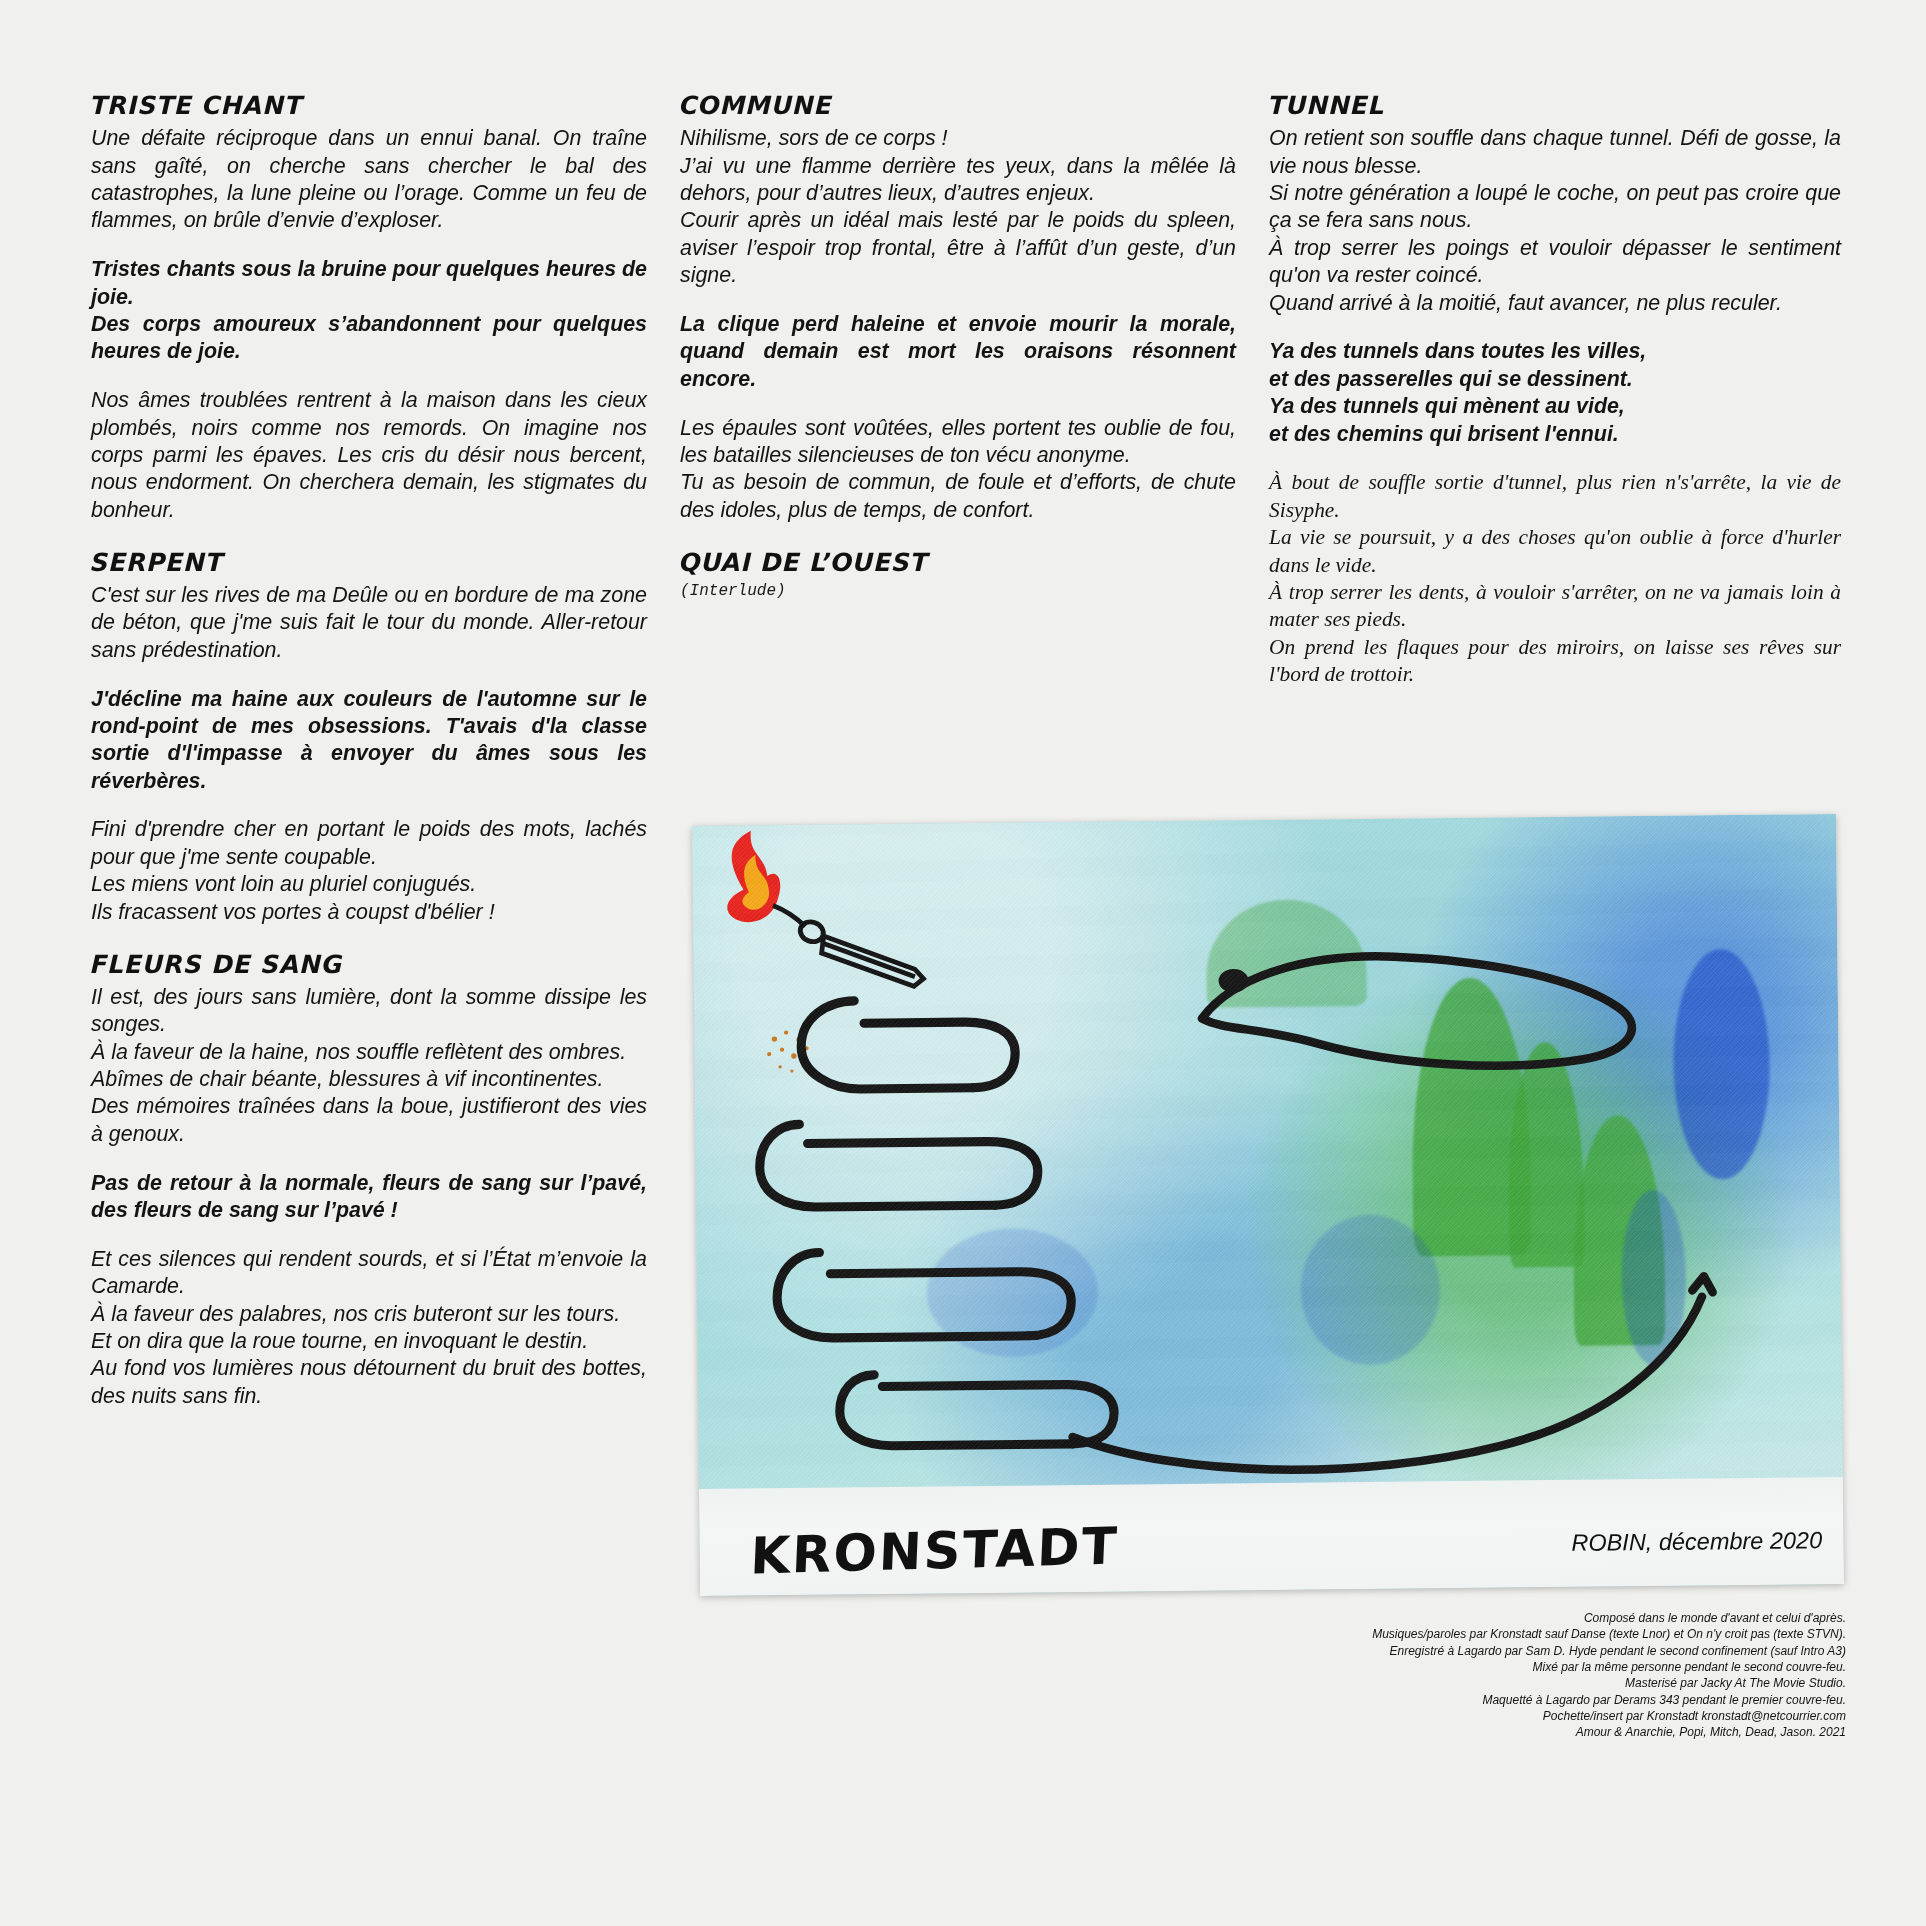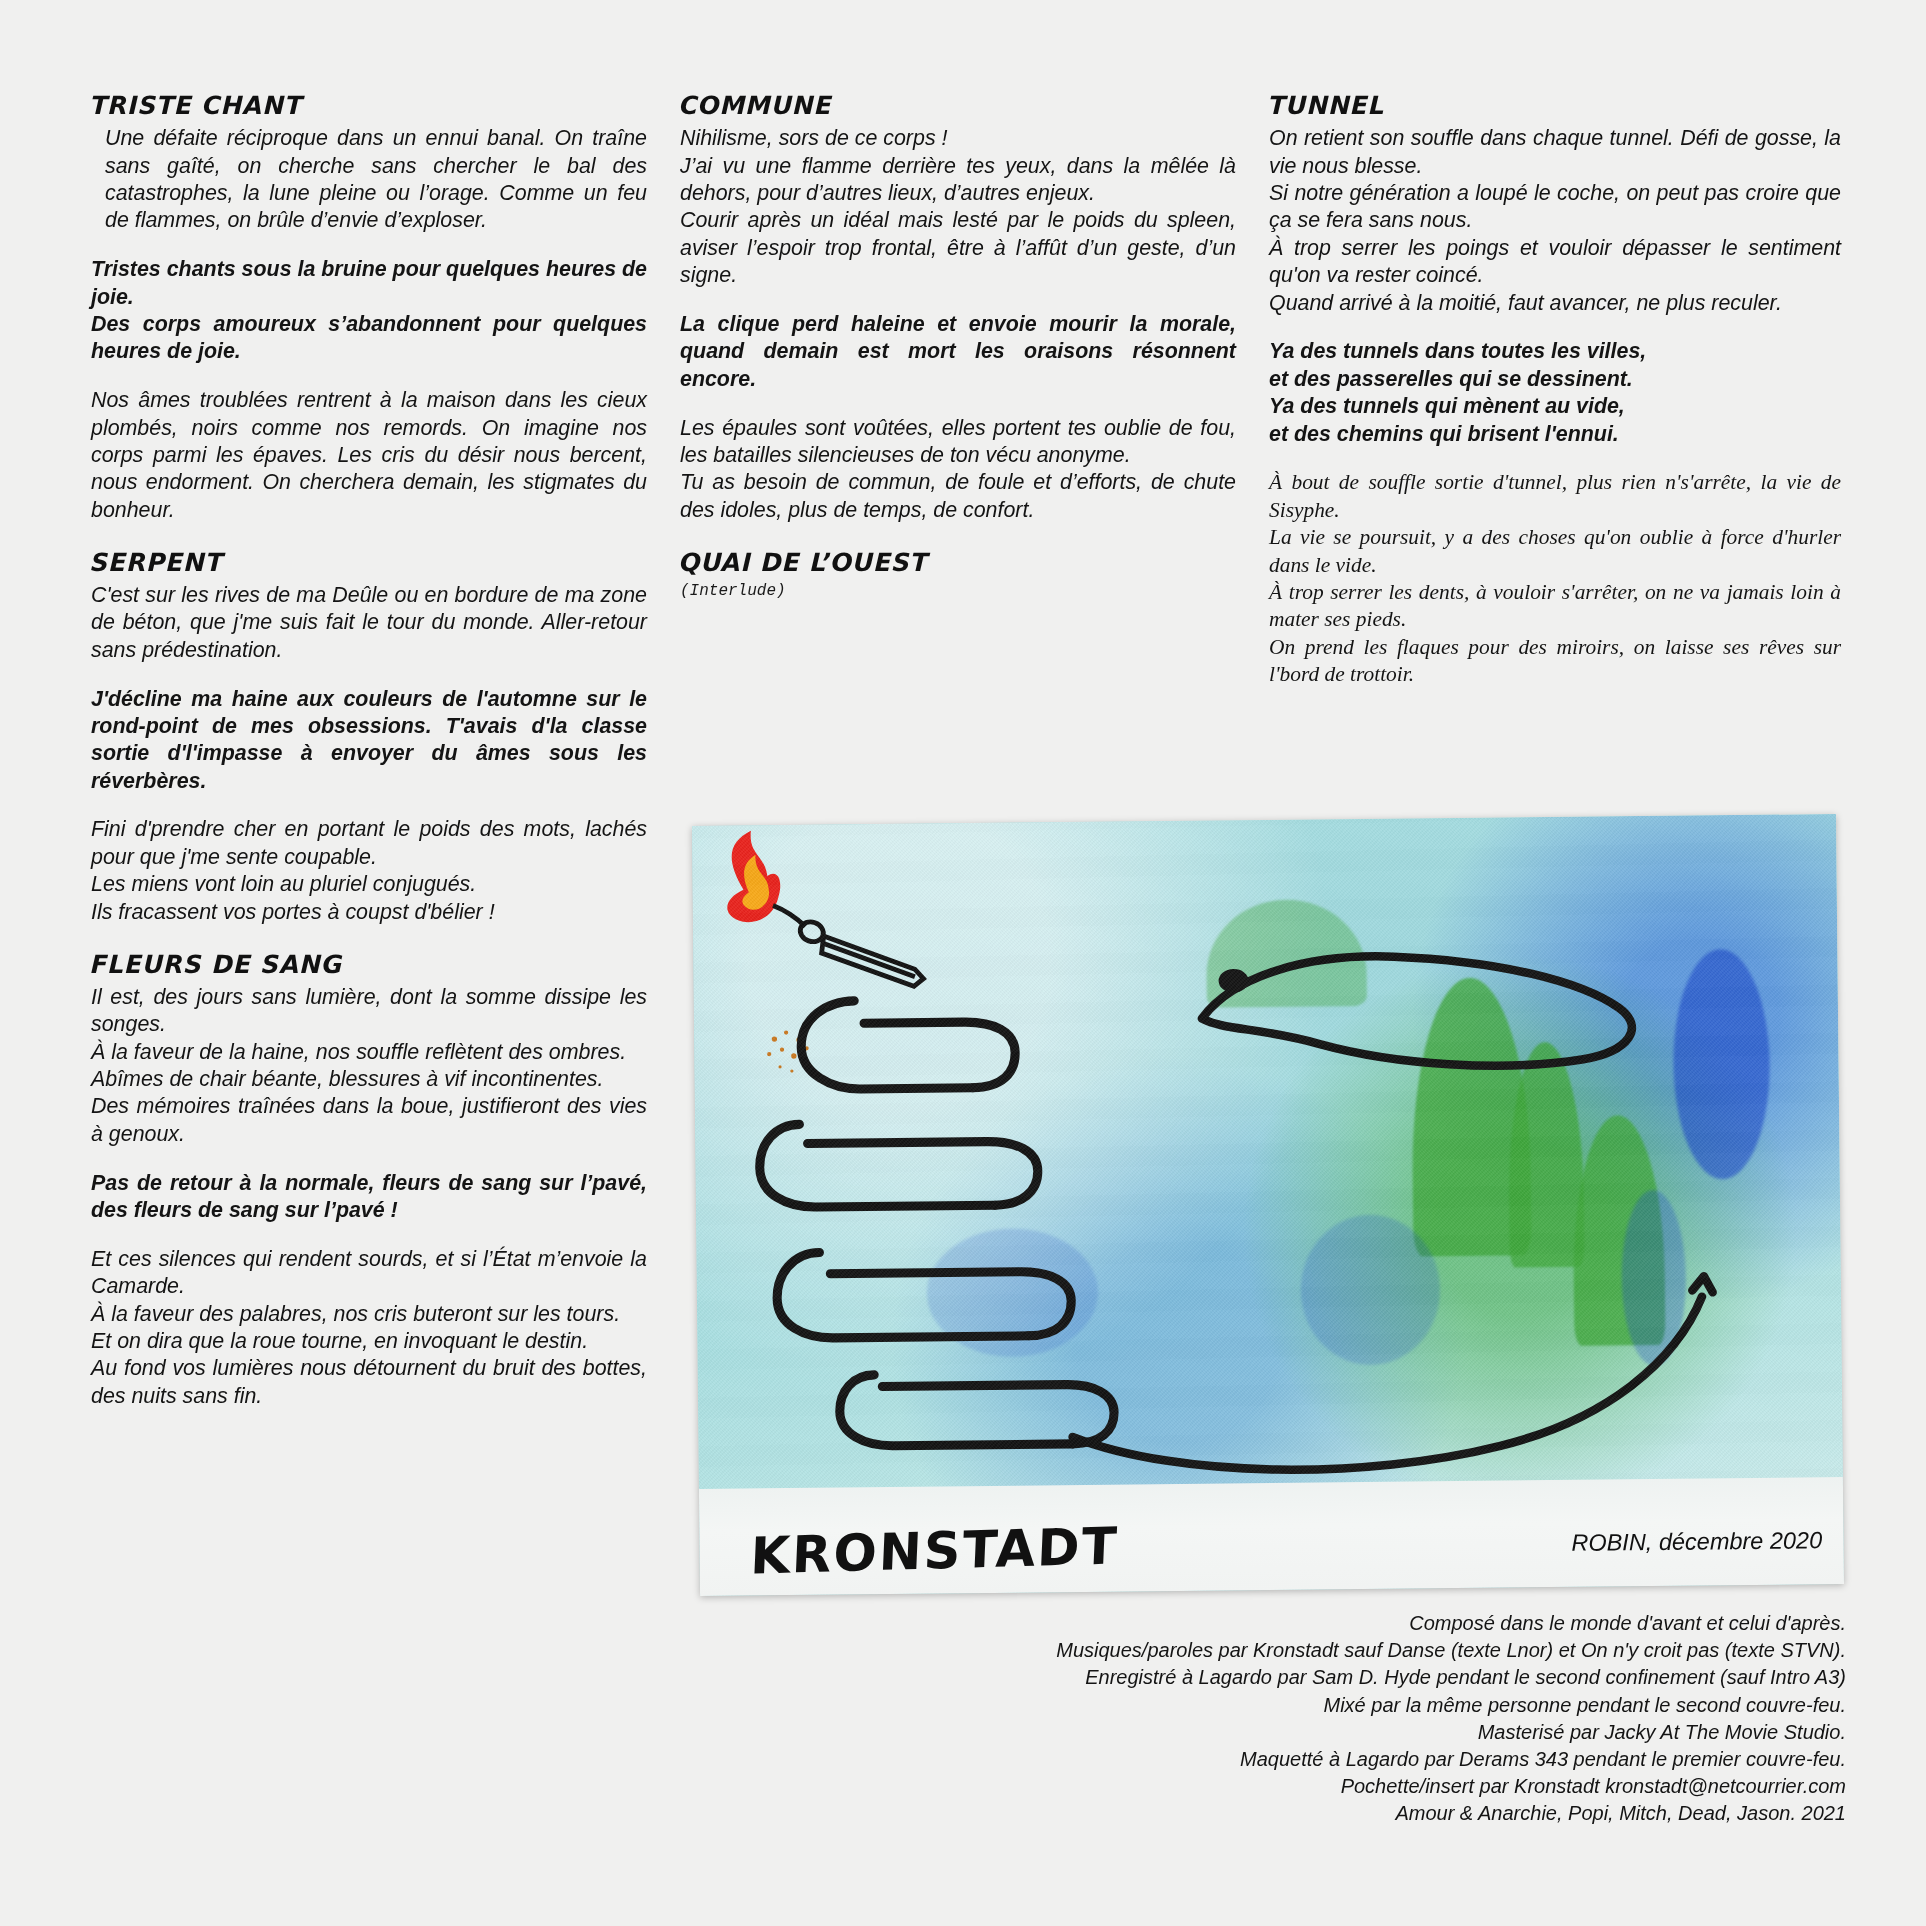--- a/index.html
+++ b/index.html
@@ -146,37 +146,37 @@
   }
 
   .colophon {
     position: absolute;
     right: 80px;
     top: 1610px;
     width: 963px;
     text-align: right;
     font-family: "Liberation Sans", sans-serif;
     font-style: italic;
-    font-size: 20px;
+    font-size: 12px;
     line-height: 1.36;
     color: #141414;
   }
   .colophon div { white-space: nowrap; }
 </style>
 </head>
 <body>
 
 <div class="page">
 
   <div class="columns">
 
     <div class="col left">
 
       <h2 class="song-title">TRISTE CHANT</h2>
-      <p class="verse" style="white-space: pre-line; margin-left: 14px;">Une défaite réciproque dans un ennui banal. On traîne sans gaîté, on cherche sans chercher le bal des catastrophes, la lune pleine ou l’orage. Comme un feu de flammes, on brûle d’envie d’exploser.</p>
+      <p class="verse" style="white-space: pre-line;">Une défaite réciproque dans un ennui banal. On traîne sans gaîté, on cherche sans chercher le bal des catastrophes, la lune pleine ou l’orage. Comme un feu de flammes, on brûle d’envie d’exploser.</p>
       <p class="verse bold" style="white-space: pre-line;">Tristes chants sous la bruine pour quelques heures de joie.
 Des corps amoureux s’abandonnent pour quelques heures de joie.</p>
       <p class="verse last" style="white-space: pre-line;">Nos âmes troublées rentrent à la maison dans les cieux plombés, noirs comme nos remords. On imagine nos corps parmi les épaves. Les cris du désir nous bercent, nous endorment. On cherchera demain, les stigmates du bonheur.</p>
 
       <h2 class="song-title">SERPENT</h2>
       <p class="verse" style="white-space: pre-line;">C'est sur les rives de ma Deûle ou en bordure de ma zone de béton, que j'me suis fait le tour du monde. Aller-retour sans prédestination.</p>
       <p class="verse bold" style="white-space: pre-line;">J'décline ma haine aux couleurs de l'automne sur le rond-point de mes obsessions. T'avais d'la classe sortie d'l'impasse à envoyer du âmes sous les réverbères.</p>
       <p class="verse last" style="white-space: pre-line;">Fini d'prendre cher en portant le poids des mots, lachés pour que j'me sente coupable.
 Les miens vont loin au pluriel conjugués.
 Ils fracassent vos portes à coupst d'bélier !</p>

